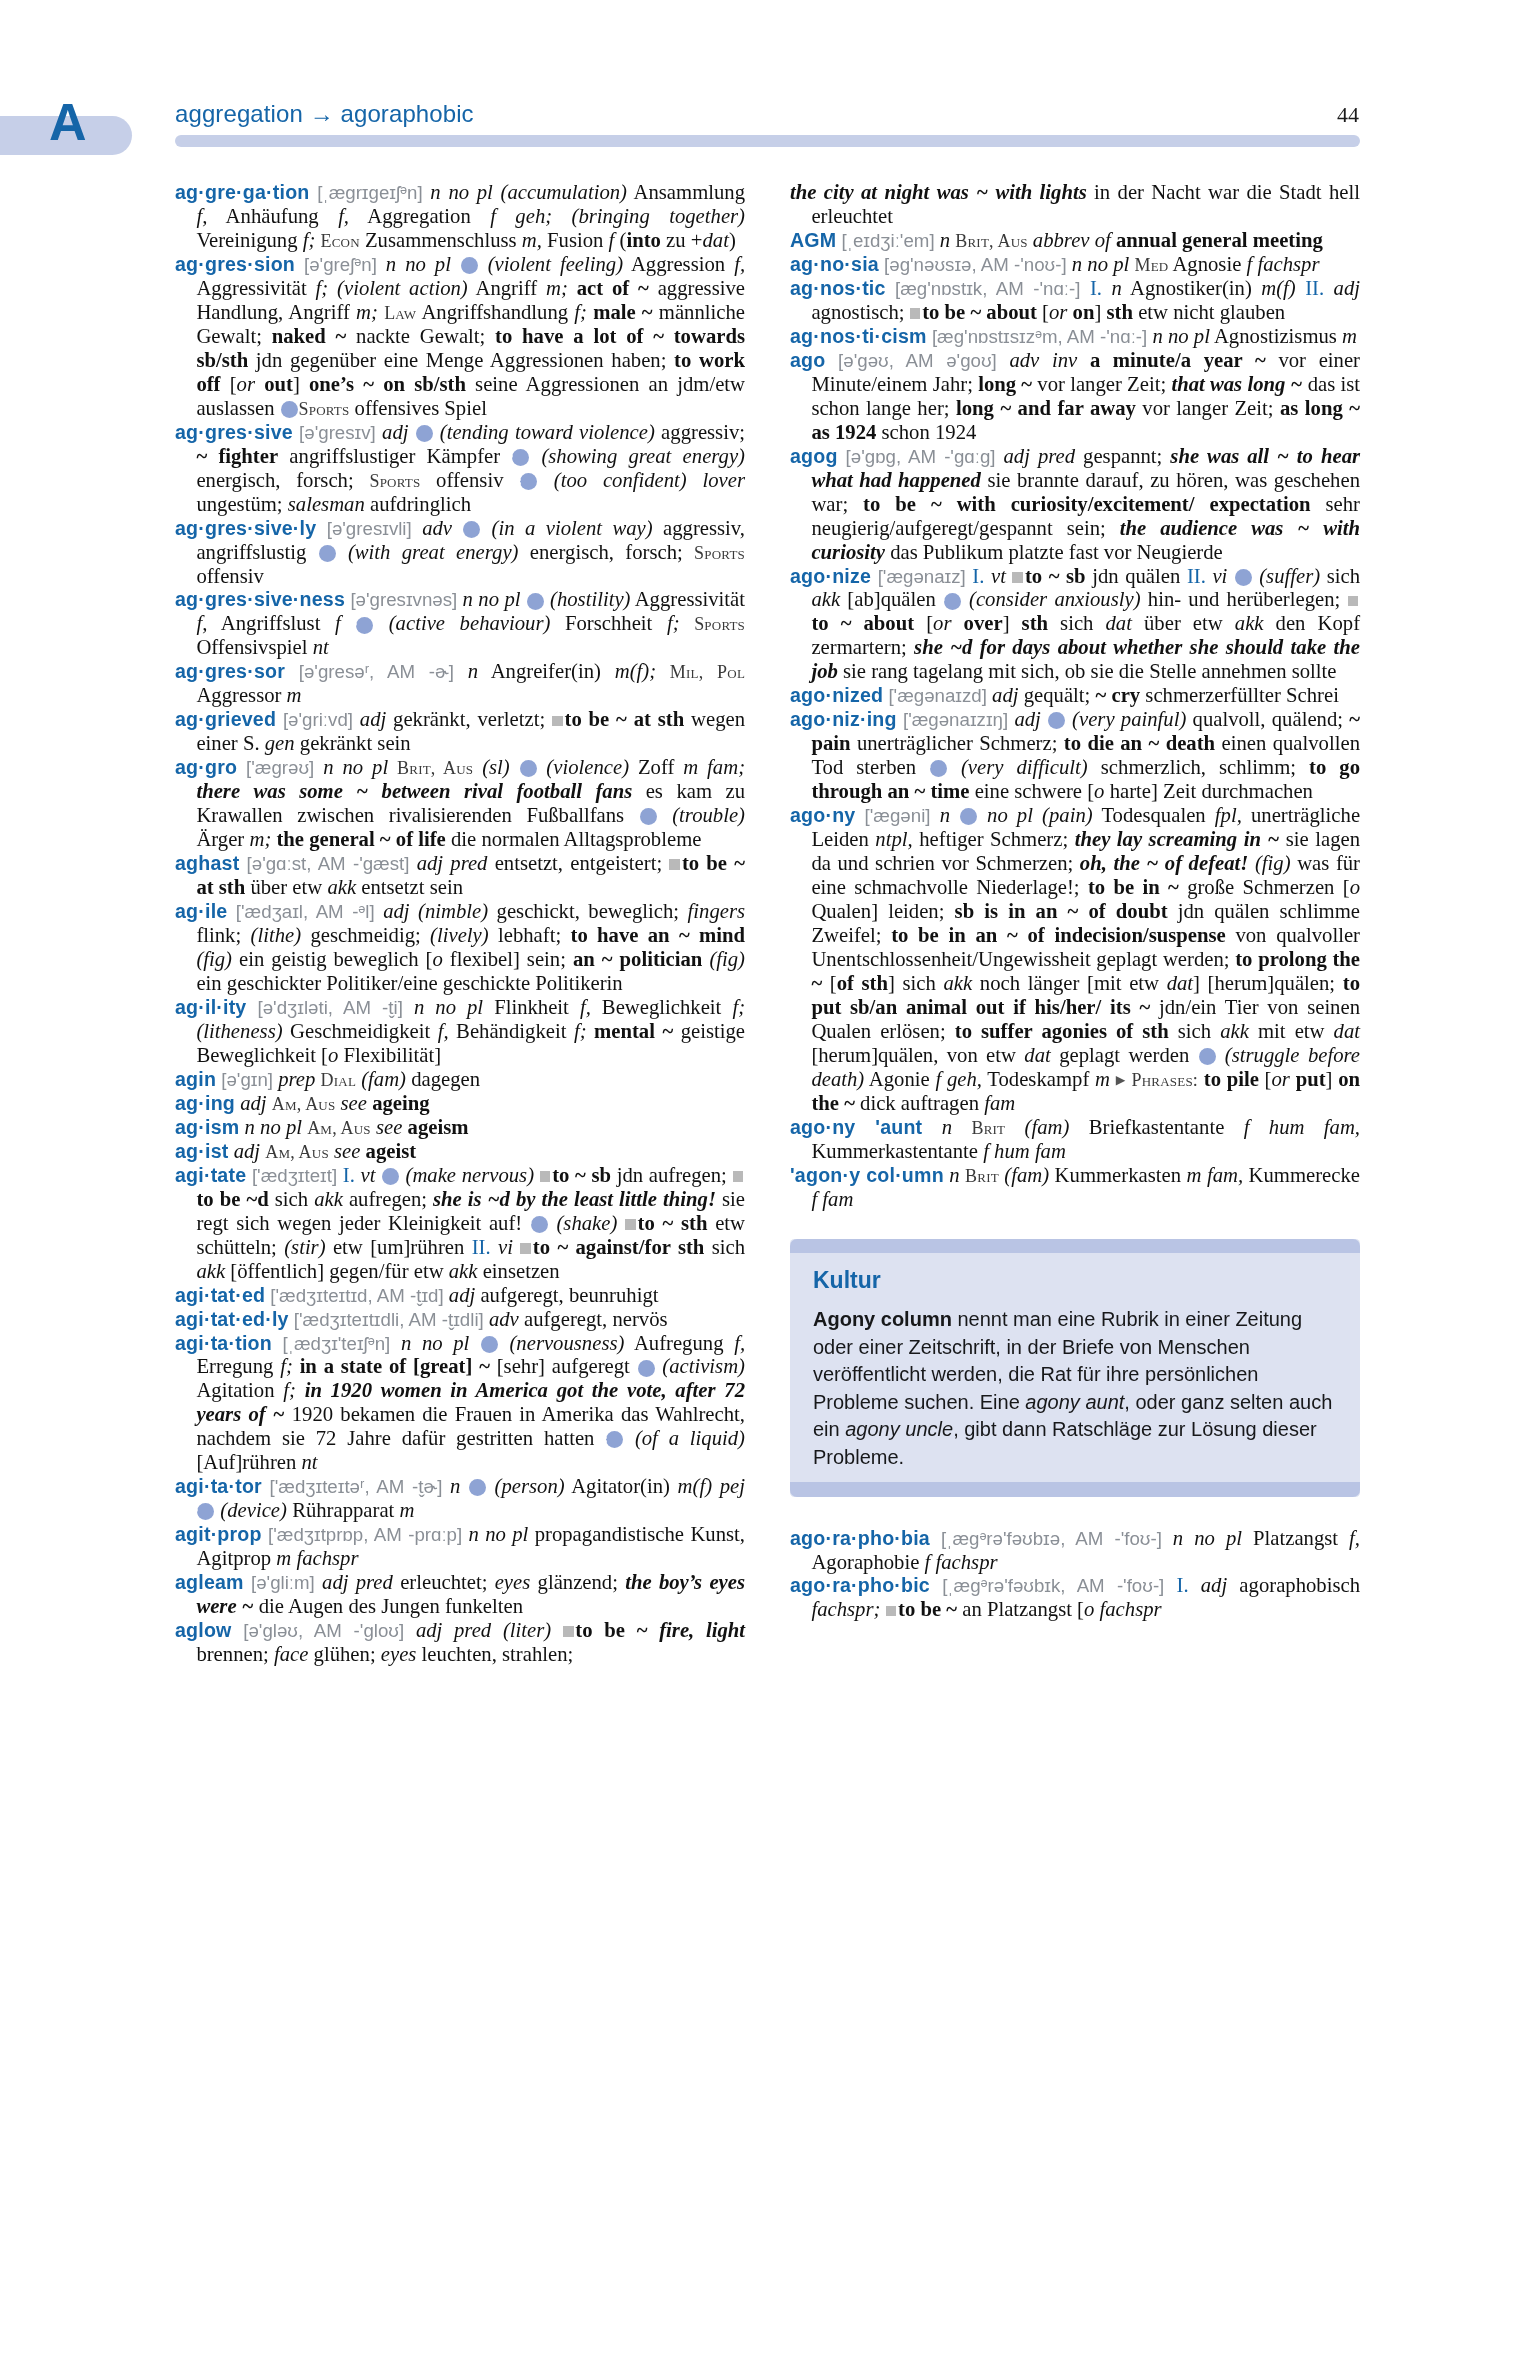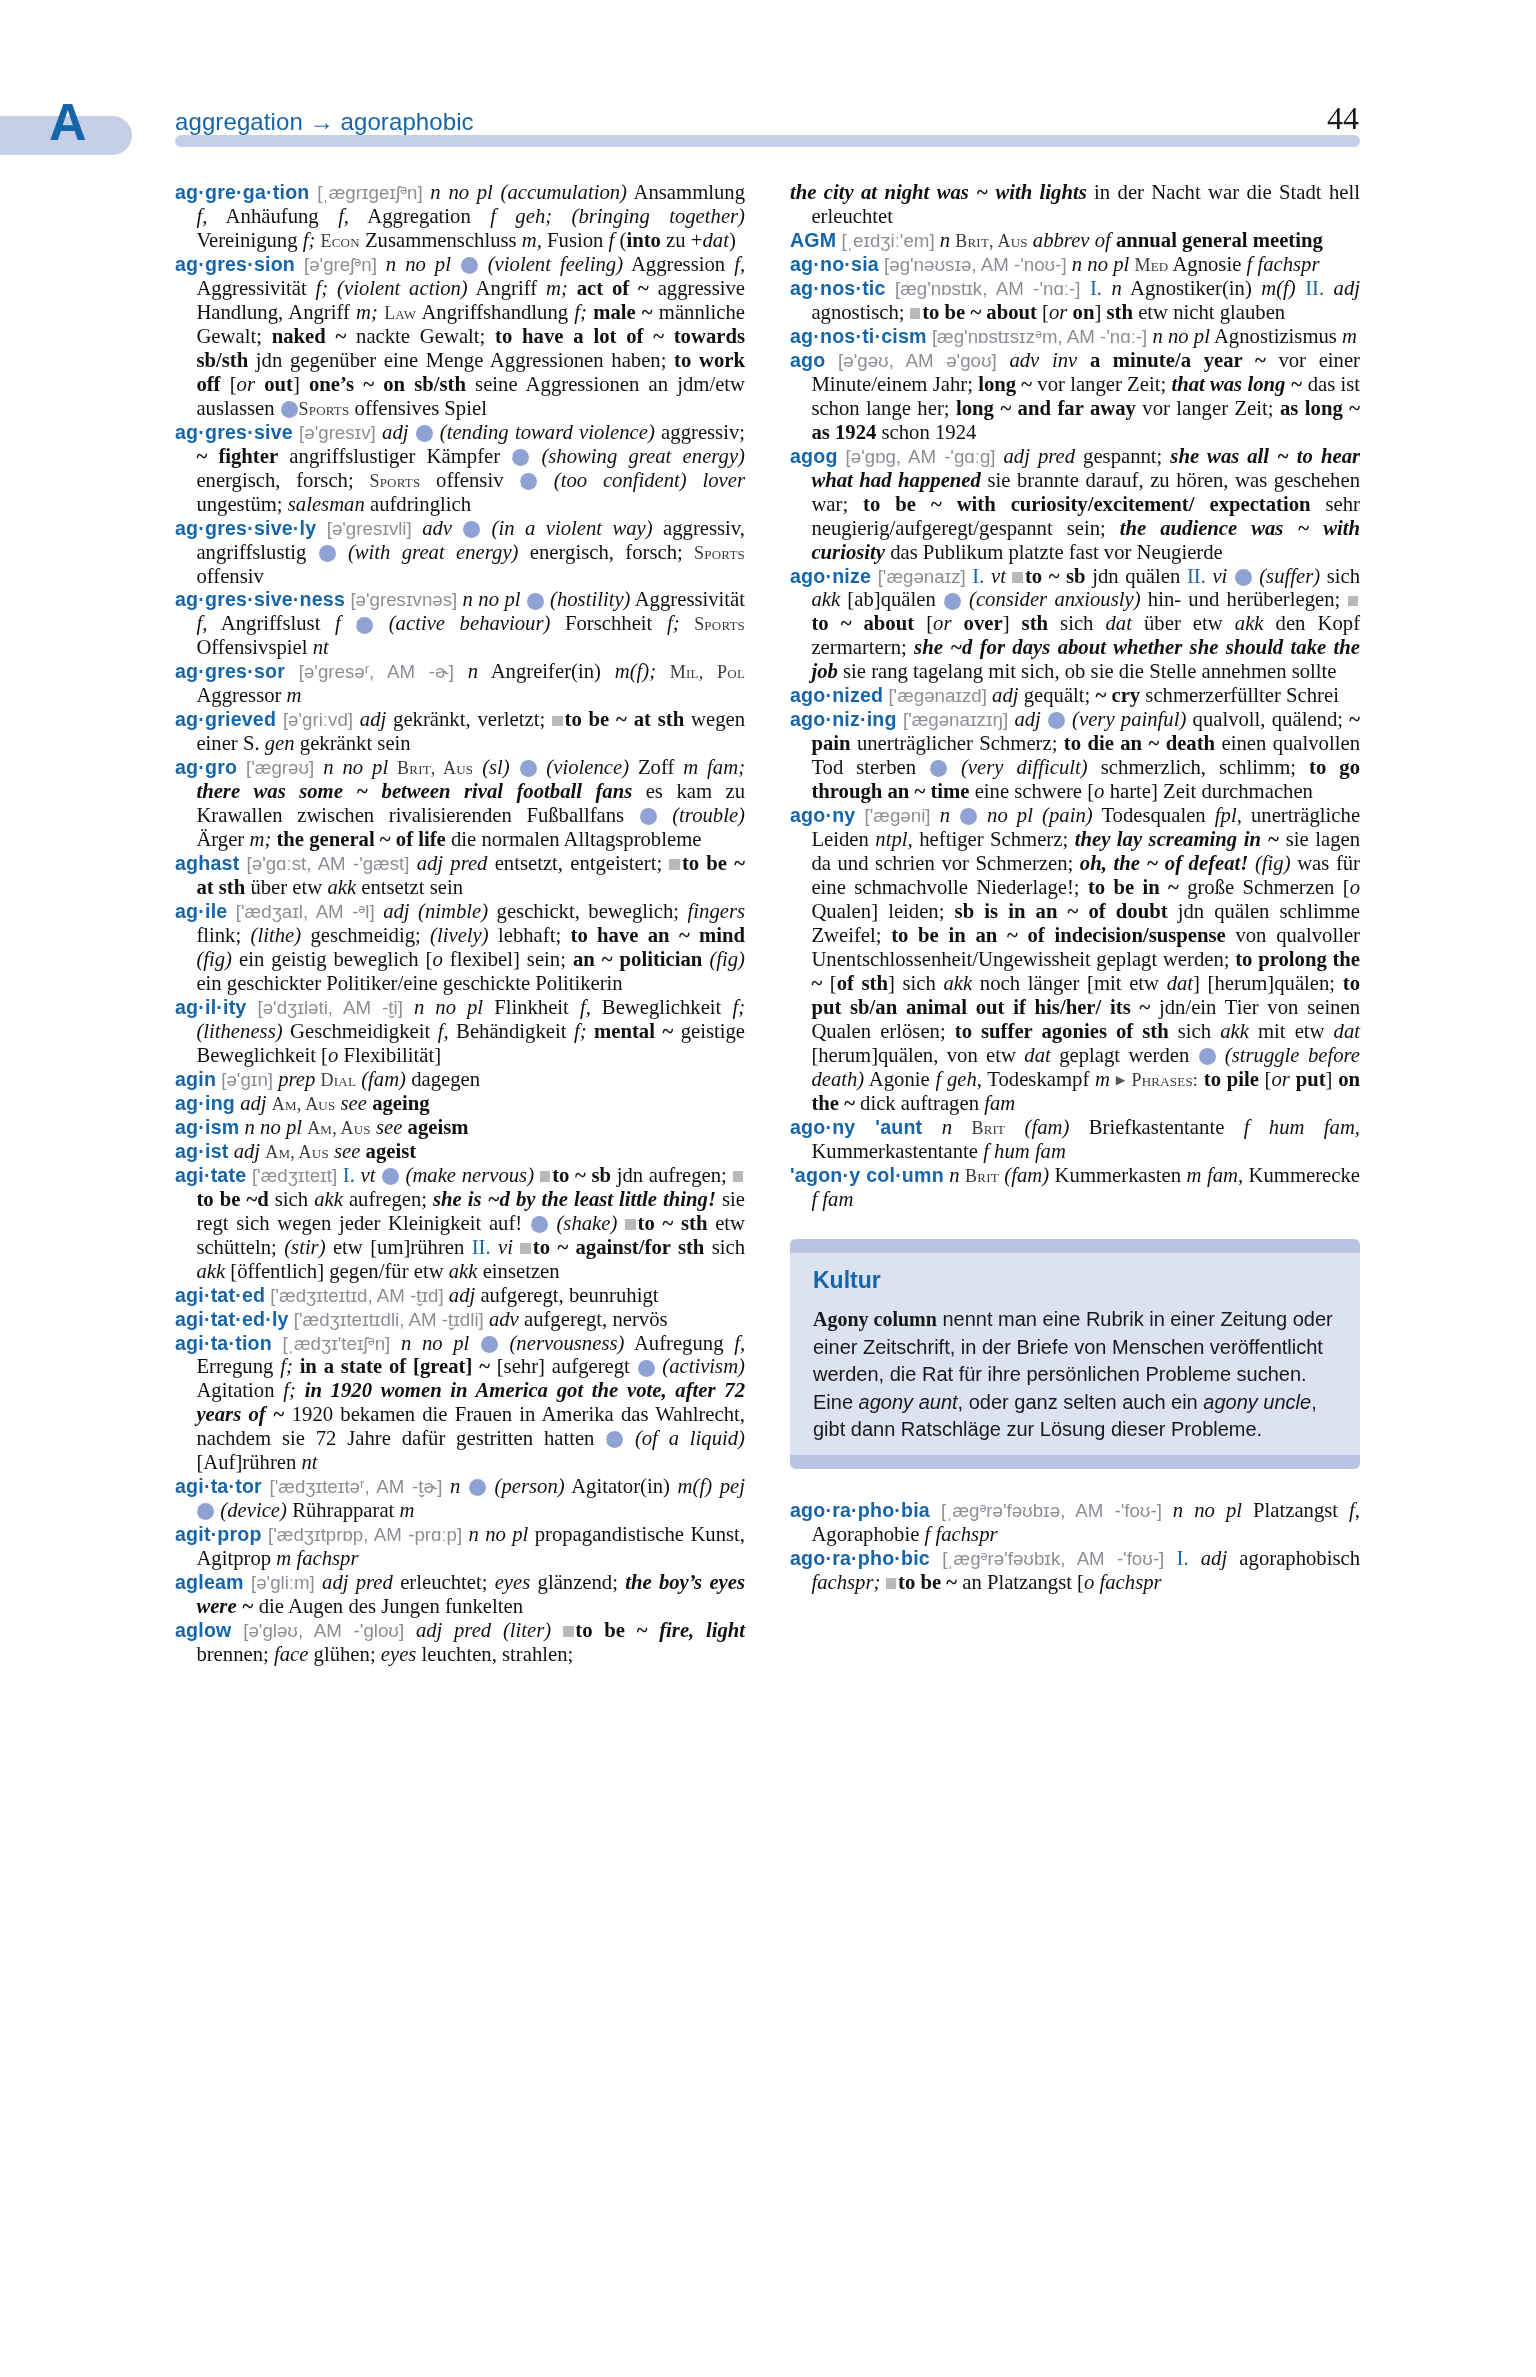--- a/index.html
+++ b/index.html
@@ -20,21 +20,21 @@
     position:absolute; left:175px; top:102px; width:1184px;
     display:flex; align-items:flex-end; justify-content:space-between;
   }
   .runhead-title{
     font-family:"Liberation Sans", sans-serif;
     font-size:24px; font-weight:400; color:#1565a8; letter-spacing:0.1px;
     line-height:1;
   }
   .runhead-page{
     font-family:"Liberation Serif", serif;
-    font-size:32px; color:#1a1a1a; line-height:1;
+    font-size:22px; color:#1a1a1a; line-height:1;
   }
   .head-rule{
     position:absolute; left:175px; top:135px; width:1185px; height:11.6px;
     background:#c6cfe8; border-radius:6.2px;
   }
 
   
   .letter-tab{
     position:absolute; left:0px; top:116px; width:132px; height:39px;
     background:#c6cfe8; border-radius:0 21.4px 21.4px 0;
@@ -119,21 +119,21 @@
     background:#b9c4e4; border-radius:7.1px 7.1px 0 0;
   }
   .kultur::after{
     content:""; position:absolute; left:0; bottom:0; width:100%; height:14.2px;
     background:#b9c4e4; border-radius:0 0 7.1px 7.1px;
   }
   .kultur-title{
     font-weight:700; color:#1565a8; font-size:23px;
     margin:3.6px 0 9px 0;
   }
-  .kultur-body b{font-weight:700;font-family:Liberation Serif, serif;}
+  .kultur-body b{font-weight:700;}
   .kultur-body i{font-style:italic;}
 </style>
 </head>
 <body>
 
 <div class="page">
 
   <div class="runhead">
     <div class="runhead-title">aggregation → agoraphobic</div>
     <div class="runhead-page">44</div>

